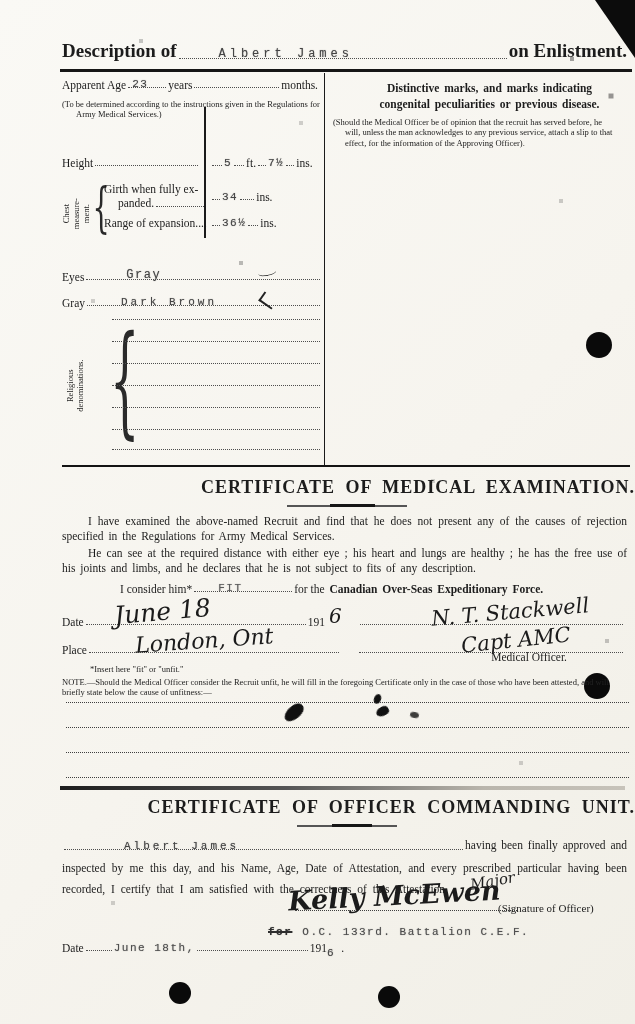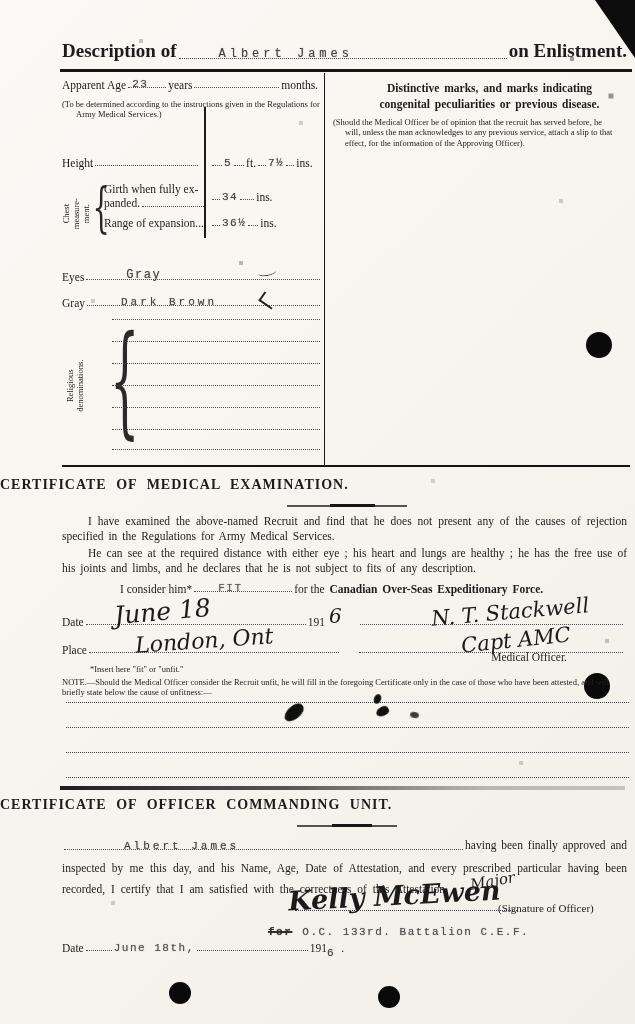--- a/index.html
+++ b/index.html
@@ -11,21 +11,21 @@
   .abs{position:absolute;}
   .row{display:flex;align-items:flex-end;}
   .label{white-space:nowrap;}
   .dots{flex:1 1 auto;border-bottom:1.6px dotted #4d4d4d;margin:0 2px 3px 2px;position:relative;min-width:8px;height:2px;}
   .dots.fixed{flex:0 0 auto;}
   .over{position:absolute;bottom:-3px;white-space:nowrap;}
   .typed{font-family:"Liberation Mono","DejaVu Sans Mono",monospace;font-size:11px;letter-spacing:1.5px;color:#454545;text-shadow:0 0 1px rgba(70,70,70,.55);white-space:nowrap;}
   .script{font-family:"DejaVu Serif",serif;font-style:italic;color:#1b1b1b;white-space:nowrap;}
   .fineprint{font-size:8.5px;line-height:1.22;color:#222;}
   .para{font-size:11.5px;line-height:1.32;text-align:justify;word-spacing:2px;}
-  .sectitle{font-weight:bold;font-size:14px;letter-spacing:1px;word-spacing:5px;text-align:left;}
+  .sectitle{font-weight:bold;font-size:18px;letter-spacing:1px;word-spacing:5px;text-align:right;}
   .vert{position:absolute;transform:rotate(-90deg);text-align:center;font-size:8.5px;line-height:1.15;}
   .vert span{display:block;}
   .brace{position:absolute;font-family:"DejaVu Serif",serif;color:#2a2a2a;line-height:1;font-weight:400;}
   .brace::before{content:"{";}
   .hole{position:absolute;background:#0a0a0a;border-radius:50%;}
   .smudge{position:absolute;background:#101010;filter:blur(.4px);}
   .hline{position:absolute;background:#161616;}
   .struck{text-decoration:line-through;text-decoration-thickness:2px;}
 </style>
 </head>
@@ -86,21 +86,21 @@
 
       <div class="vert" style="left:-16px;top:126px;width:62px;">
         <span>Chest</span>
         <span>measure-</span>
         <span>ment.</span>
       </div>
       <div class="brace" style="left:22px;top:108px;font-size:54px;transform:scaleX(.5);"></div>
       <div style="position:absolute;left:42px;top:110px;width:102px;line-height:1.18;">
         <span>Girth when fully ex-</span><br>
         <span class="row" style="display:flex;">
-          <span style="">panded.</span>
+          <span style="padding-left:14px;">panded.</span>
           <span class="dots"></span>
         </span>
       </div>
       <div class="row" style="position:absolute;left:148px;top:118px;right:2px;">
         <span class="dots fixed" style="width:8px;"></span>
         <span class="typed">34</span>
         <span class="dots fixed" style="width:14px;"></span>
         <span class="label">ins.</span>
       </div>
       <div class="row" style="position:absolute;left:42px;top:144px;width:102px;align-items:flex-end;">

